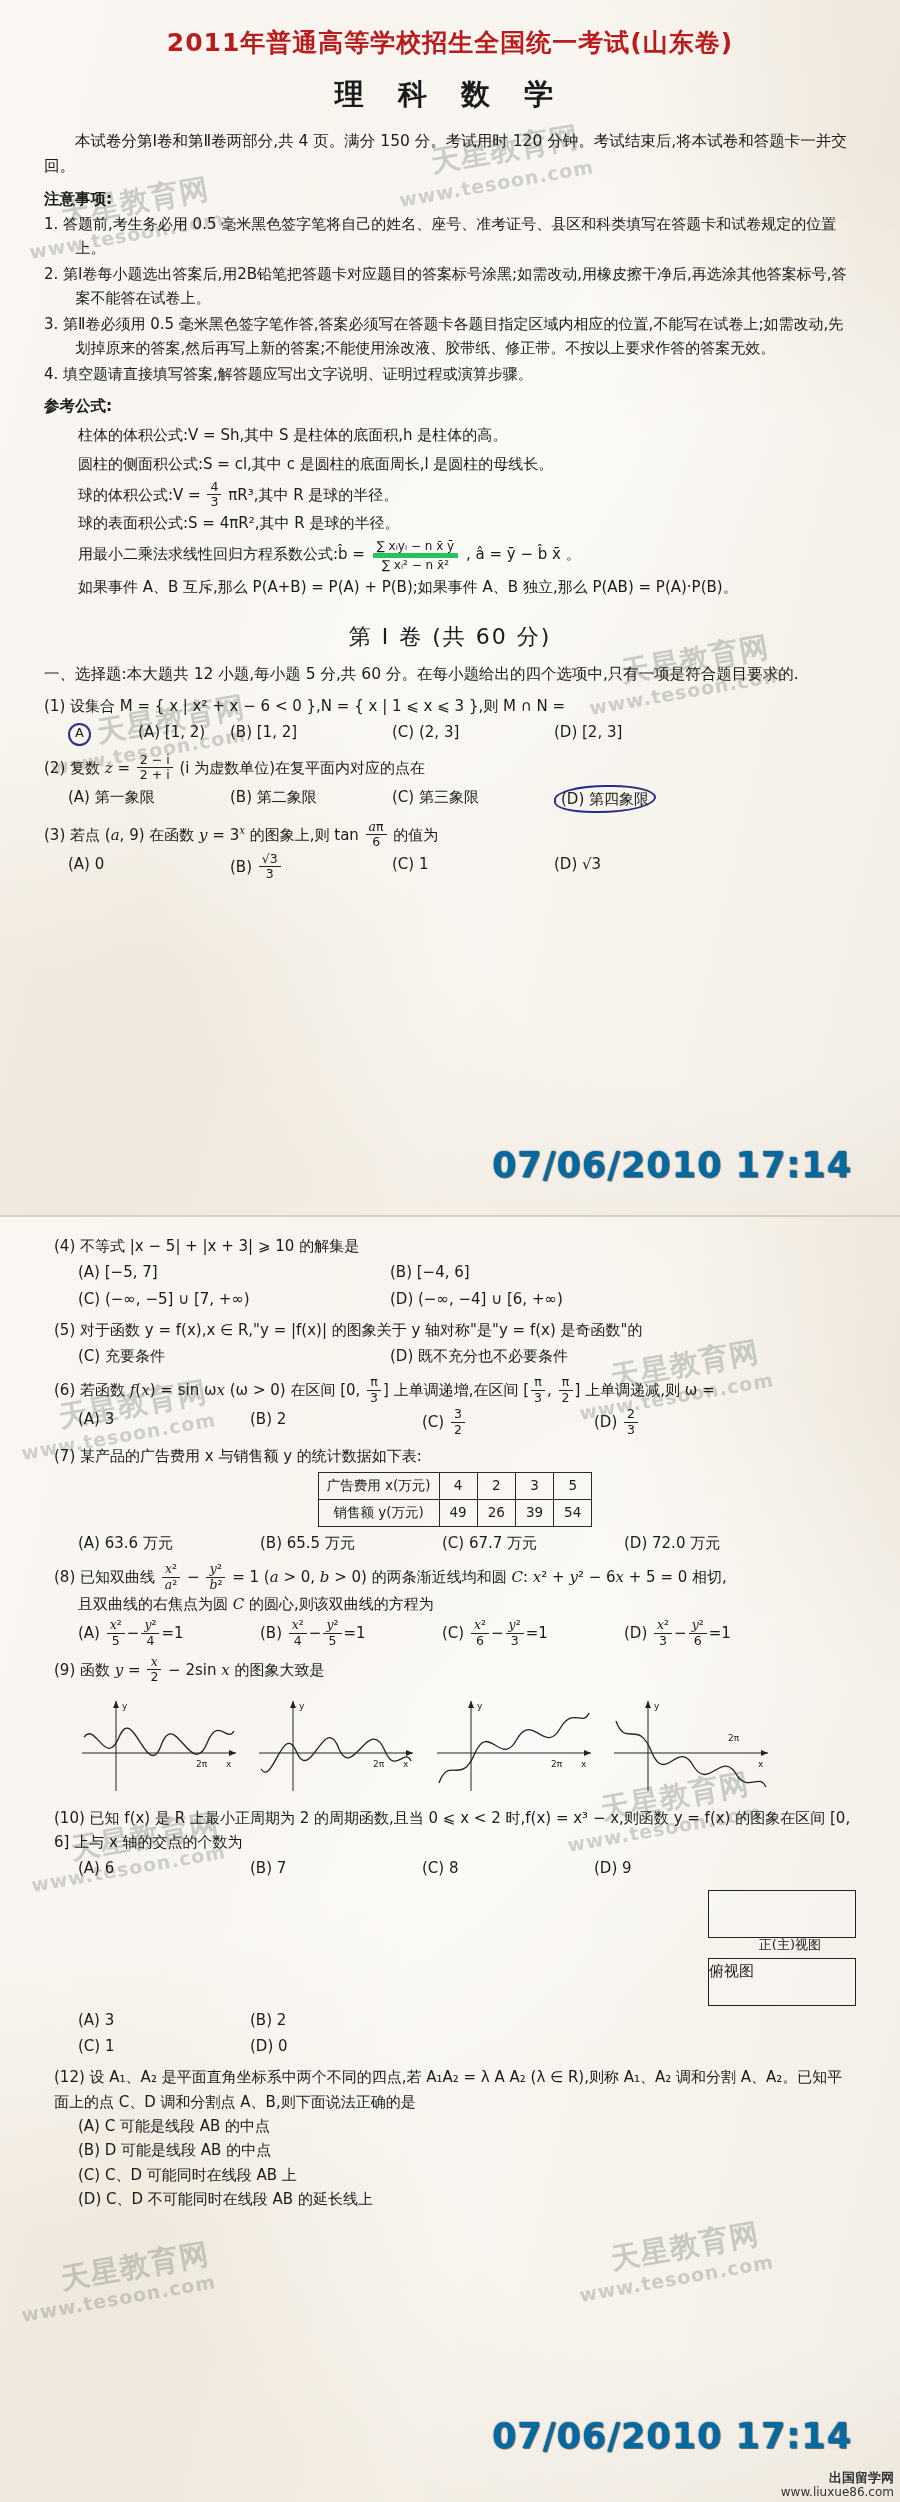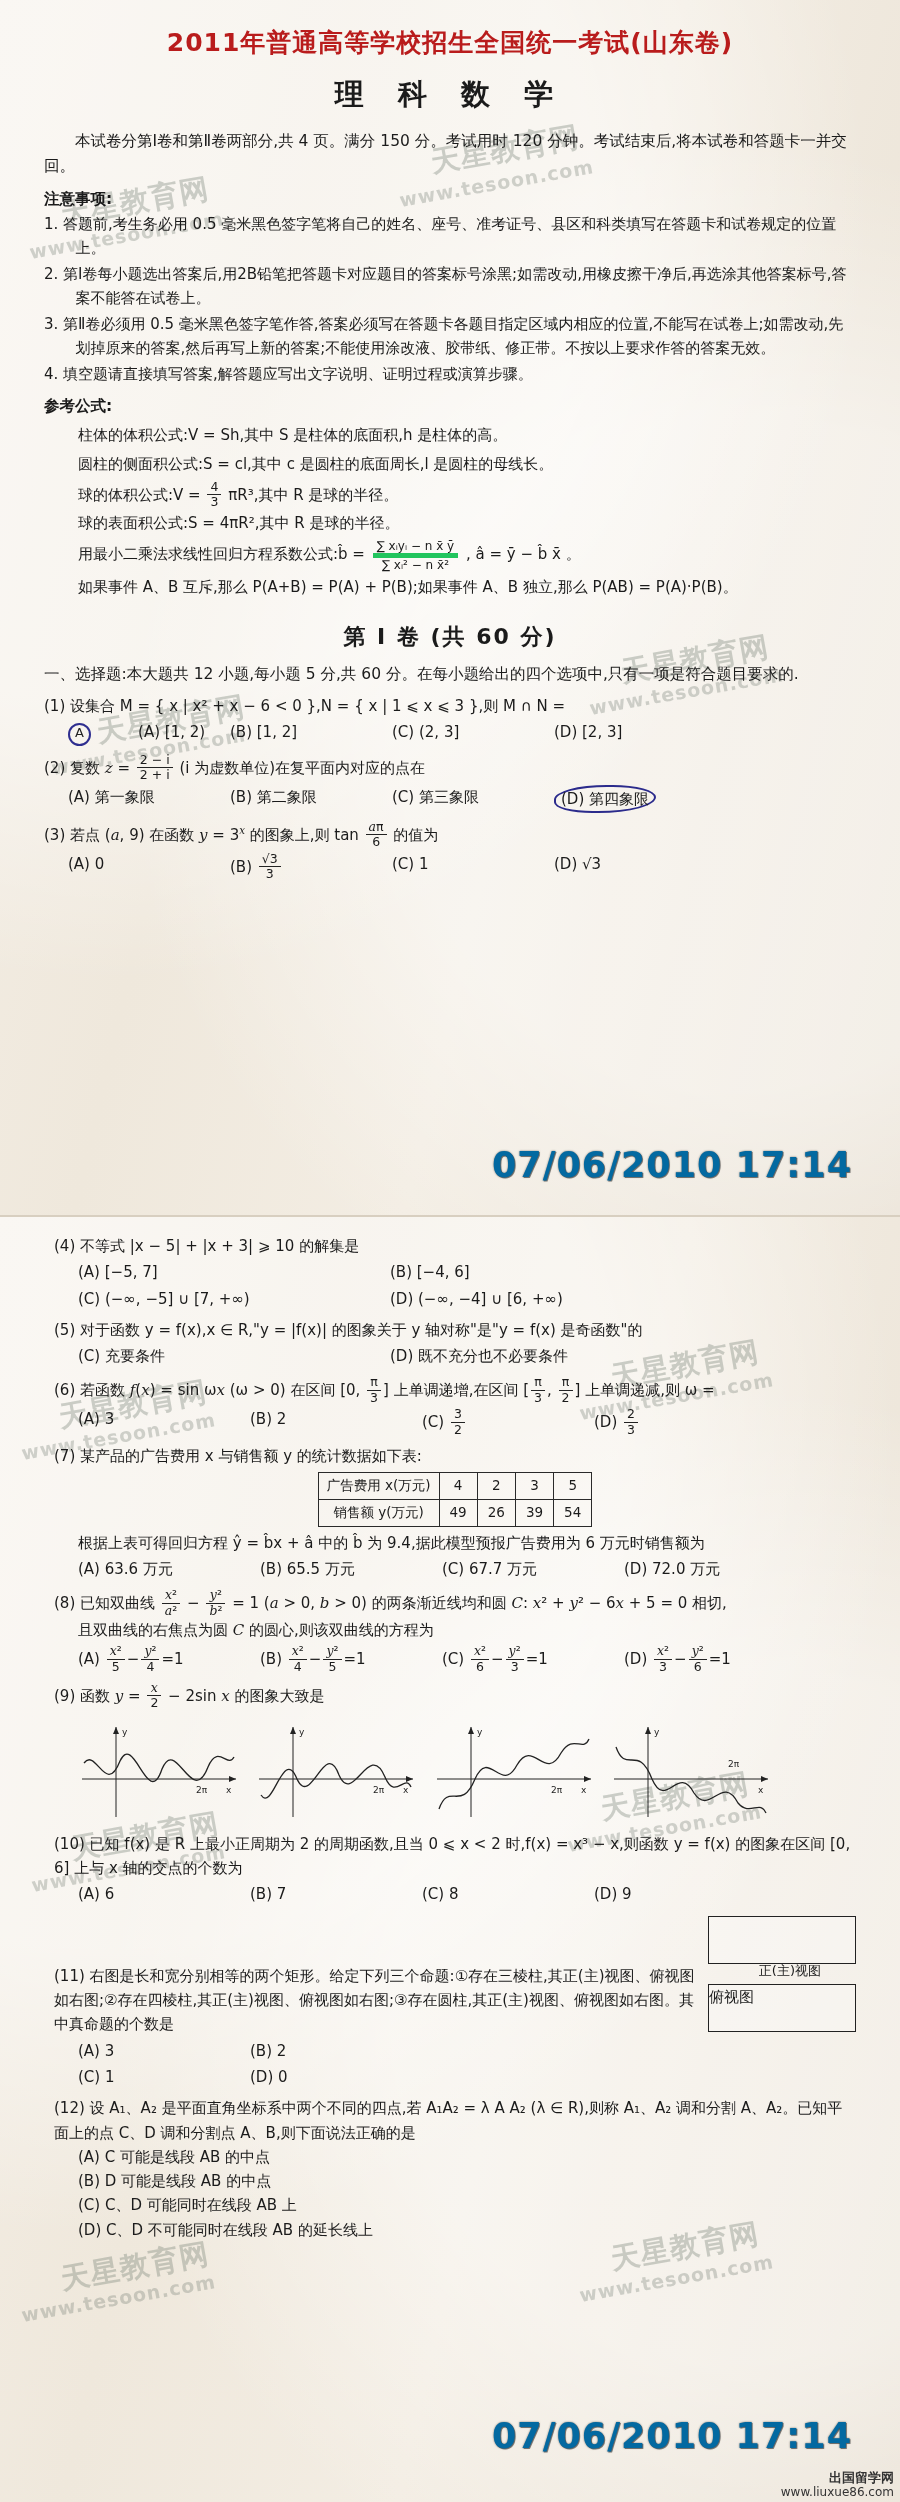--- a/index.html
+++ b/index.html
@@ -56,21 +56,21 @@
   .fm{display:block;}
   .ital{font-style:italic;font-family:"DejaVu Serif","Liberation Serif",serif;}
   .frac{display:inline-block;vertical-align:-0.55em;text-align:center;font-size:12.5px;line-height:1.15;margin:0 2px;}
   .frac .num{display:block;border-bottom:1px solid #222;padding:0 3px;}
   .frac .den{display:block;padding:0 3px;}
   .bigfrac{display:inline-block;vertical-align:-0.9em;text-align:center;font-size:12px;line-height:1.2;margin:0 3px;}
   .bigfrac .num{display:block;border-bottom:5px solid #22c55e;padding:0 4px;}
   .bigfrac .den{display:block;padding:0 4px;}
   sup{font-size:.68em;}
   .juan{
-    text-align:center;font-size:22px;font-weight:bold;margin:20px 0 10px 0;letter-spacing:2px;
+    text-align:center;font-size:22px;font-weight:normal;margin:20px 0 10px 0;letter-spacing:2px;
   }
   .qhead{font-size:15.5px;line-height:1.6;margin:6px 0 2px 0;}
   .q{font-size:15px;line-height:1.62;margin:7px 0 0 0;}
   .q .stem{display:block;}
   .opts{display:flex;gap:12px;margin:2px 0 0 24px;font-size:15px;}
   .opts .o{flex:0 0 auto;}
   .o-w1{width:150px;}
   .o-w2{width:160px;}
   .o-w3{width:170px;}
   .circle-ans{
@@ -296,21 +296,20 @@
         </tr>
         <tr>
           <td class="lbl">销售额 y(万元)</td>
           <td>49</td>
           <td>26</td>
           <td>39</td>
           <td>54</td>
         </tr>
       </tbody>
         </table>
-      <div style="font-size:15px;line-height:1.6;margin-left:24px;">根据上表可得回归方程 ŷ = b̂x + â 中的 b̂ 为 9.4,据此模型预报广告费用为 6 万元时销售额为</div>
       <div class="opts">
         <span class="o o-w3">(A) 63.6 万元</span>
         <span class="o o-w3">(B) 65.5 万元</span>
         <span class="o o-w3">(C) 67.7 万元</span>
         <span class="o o-w3">(D) 72.0 万元</span>
       </div>
     </div>
 
     <div class="q">
       <span class="stem">
@@ -400,24 +399,20 @@
     </div>
 
     <div class="q" style="overflow:hidden;">
       <div class="boxfig">
         <span class="cap">正(主)视图</span>
       </div>
       <div style="clear:both;height:0"></div>
       <div class="boxfig2">
         <span class="cap">俯视图</span>
       </div>
-      <span class="stem">
-        <span>(11)</span>
-        <span>右图是长和宽分别相等的两个矩形。给定下列三个命题:①存在三棱柱,其正(主)视图、俯视图如右图;②存在四棱柱,其正(主)视图、俯视图如右图;③存在圆柱,其正(主)视图、俯视图如右图。其中真命题的个数是</span>
-      </span>
       <div style="clear:both"></div>
       <div class="opts">
         <span class="o o-w2">(A) 3</span>
         <span class="o o-w2">(B) 2</span>
       </div>
       <div class="opts">
         <span class="o o-w2">(C) 1</span>
         <span class="o o-w2">(D) 0</span>
       </div>
     </div>

